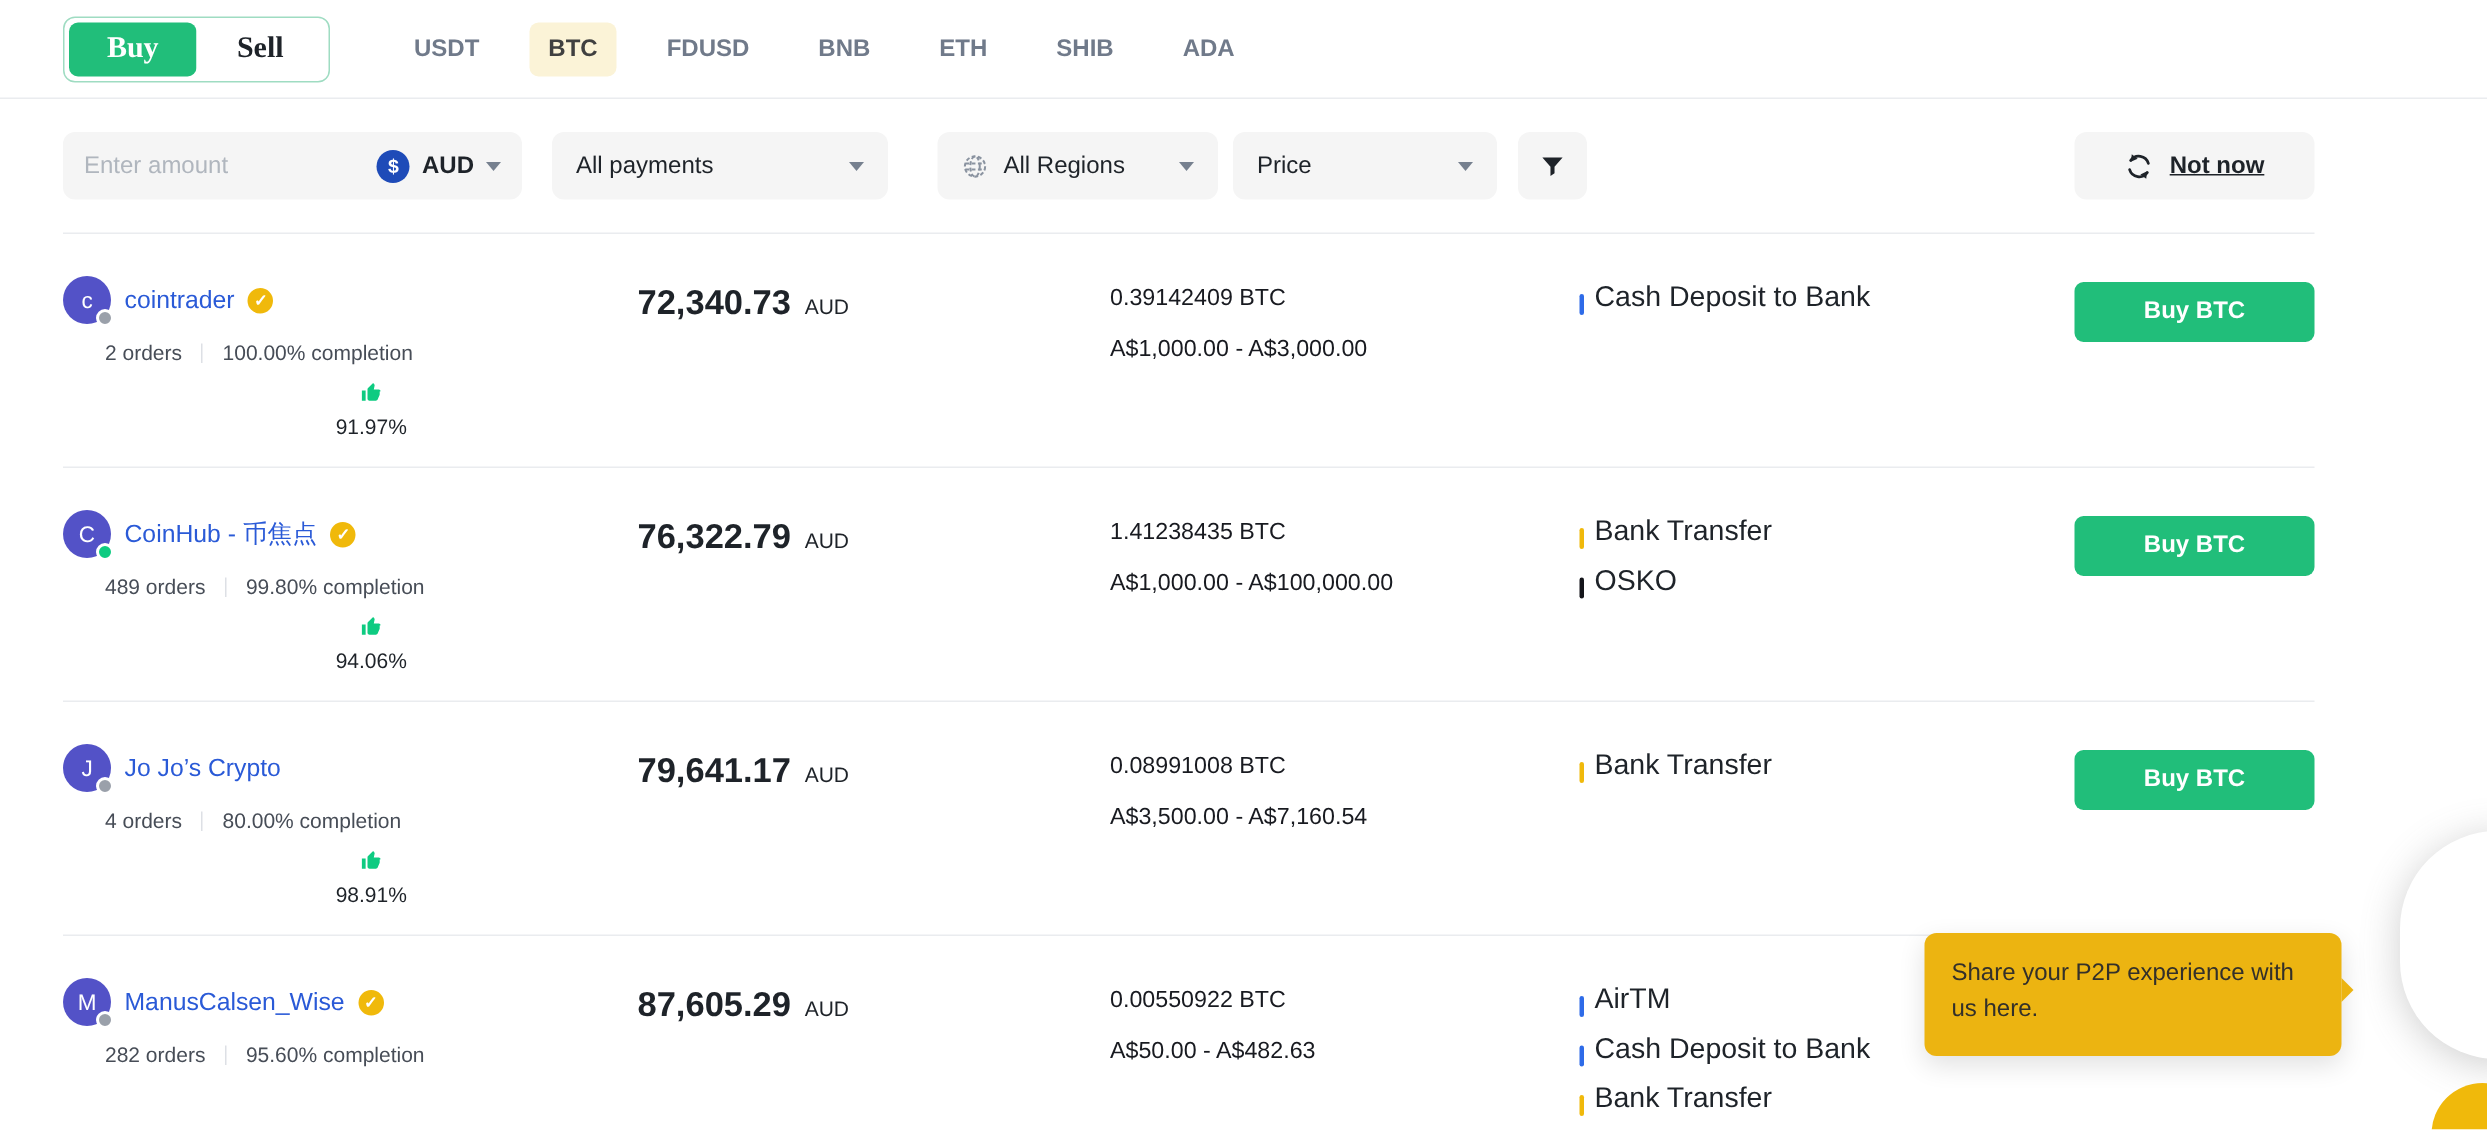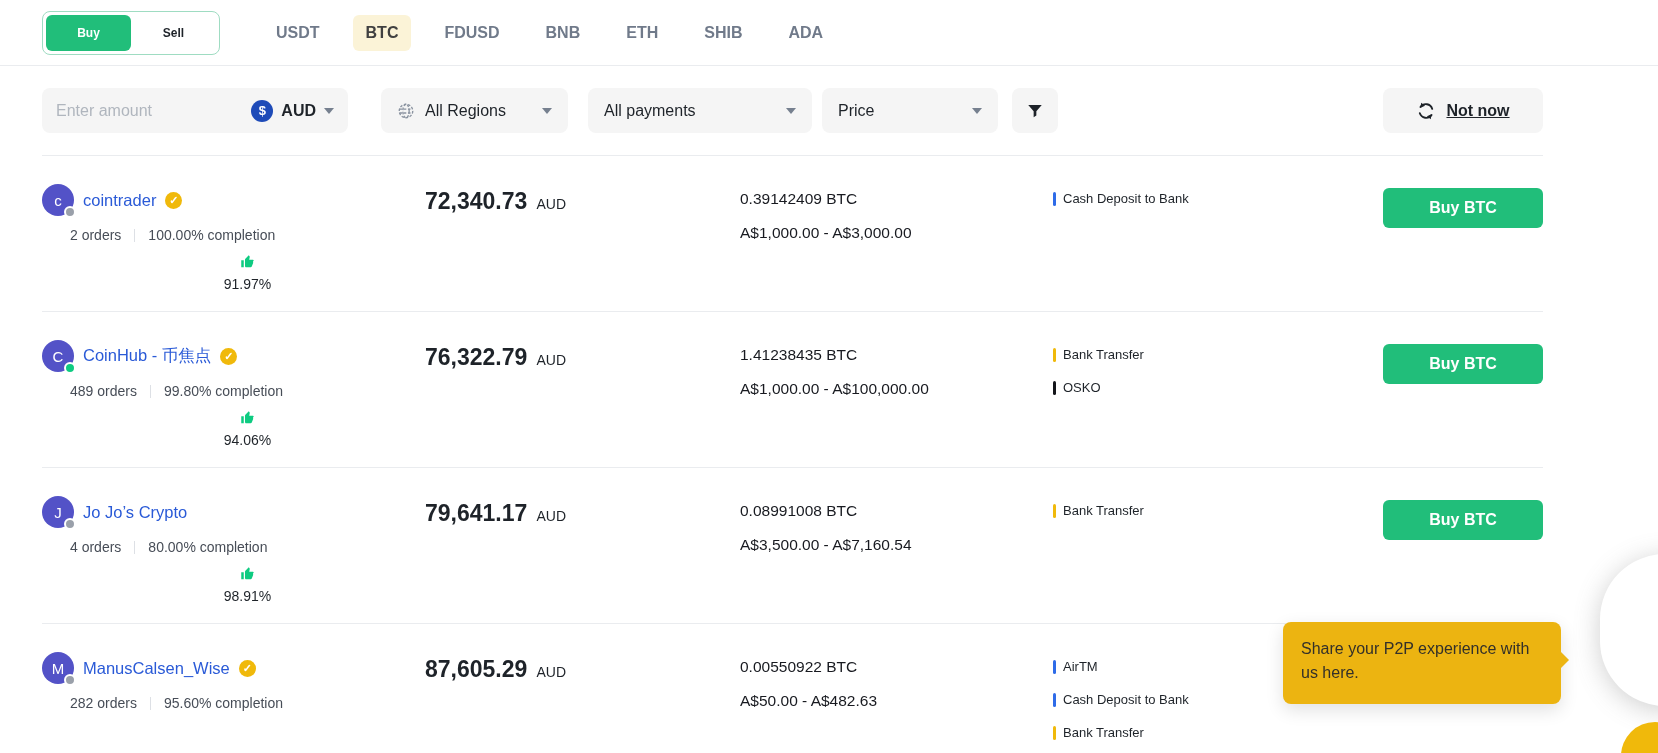--- a/index.html
+++ b/index.html
@@ -2,21 +2,21 @@
 <html><head>
 <meta charset="utf-8">
 <style>
   * { box-sizing: border-box; margin: 0; padding: 0; }
   body { font-family: "Liberation Sans", sans-serif; background: #fff; }
   .page { position: relative; width: 1658px; height: 753px; background: #fff; overflow: hidden; color: #1e2329; }
 
   
   .header { display: flex; align-items: center; height: 66px; padding-left: 42px; border-bottom: 1px solid #eaecef; }
   .toggle { display: flex; width: 178px; height: 44px; border: 1px solid #9fdcc2; border-radius: 8px; padding: 3px; background: #fff; }
-  .toggle-seg { flex: 1; display: flex; align-items: center; justify-content: center; font-size: 12px; font-weight: 700; border-radius: 6px; cursor: pointer; color: #1e2329; background: #fff; border: none; font-family: Liberation Sans, sans-serif; }
+  .toggle-seg { flex: 1; display: flex; align-items: center; justify-content: center; font-size: 20px; font-weight: 700; border-radius: 6px; cursor: pointer; color: #1e2329; background: #fff; border: none; font-family: Liberation Serif, serif; }
   .toggle-seg.active { background: #21be7a; color: #fff; }
   .crypto-tabs { display: flex; align-items: center; margin-left: 43px; }
   .tab { padding: 9px 13px; margin-right: 20px; font-size: 16px; font-weight: 600; color: #707a8a; border-radius: 6px; cursor: pointer; background: transparent; border: none; font-family: inherit; }
   .tab.active { background: #fbf3d7; color: #404040; }
 
   
   .filters { display: flex; align-items: center; margin: 22px 0 0 42px; width: 1501px; }
   .f-box { height: 45px; background: #f5f5f5; border-radius: 8px; display: flex; align-items: center; }
   .amount-box { width: 306px; padding: 0 14px; }
   .amount-input { flex: 1; min-width: 0; border: none; outline: none; background: transparent; font-size: 16px; color: #1e2329; font-family: inherit; }
@@ -48,21 +48,21 @@
   .adv-stats { margin: 11px 0 0 28px; font-size: 14px; color: #474d57; display: flex; align-items: center; gap: 13px; }
   .vsep { width: 1px; height: 13px; background: #dde0e5; }
   .adv-rating { margin: 11px 0 0 28px; display: flex; align-items: center; gap: 7px; font-size: 14px; color: #1e2329; flex-direction: column; }
   .adv-rating svg { width: 15px; height: 15px; }
   .row.tall .adv-rating { margin-top: 48px; }
   .row.tall { padding-bottom: 25px; }
   .price-num { font-size: 23px; font-weight: 700; color: #1e2329; }
   .price-cur { font-size: 14px; font-weight: 500; color: #1e2329; margin-left: 6px; }
   .avail, .limit { font-size: 15.5px; color: #181a20; line-height: 22px; }
   .limit { margin-top: 12px; }
-  .pay-item { display: flex; align-items: center; gap: 7px; font-size: 13px; color: #1e2329; line-height: 22px; margin-bottom: 11px; }
+  .pay-item { display: flex; align-items: flex-end; gap: 7px; font-size: 19px; color: #1e2329; line-height: 22px; margin-bottom: 11px; }
   .pay-bar { width: 3px; height: 14px; border-radius: 1.5px; flex: none; }
   .buy-btn { width: 160px; height: 40px; border-radius: 6px; border: none; background: #21be7a; color: #fff; font-size: 16px; font-weight: 700; cursor: pointer; font-family: inherit; }
 
   
   .shadow-blob { position: absolute; left: 1600px; top: 554px; width: 130px; height: 152px; border-radius: 70px; background: #fff; box-shadow: 0 4px 26px rgba(110,110,110,0.33); z-index: 4; }
   .tooltip { position: absolute; left: 1283px; top: 622px; width: 278px; height: 82px; background: #ecb411; border-radius: 8px; padding: 15px 18px; font-size: 16px; line-height: 24px; color: #33302a; box-shadow: 0 6px 18px rgba(0,0,0,0.12); z-index: 5; }
   .tooltip-arrow { position: absolute; right: -8px; top: 30px; width: 0; height: 0; border-top: 8px solid transparent; border-bottom: 8px solid transparent; border-left: 8px solid #ecb411; }
   .fab { position: absolute; left: 1621px; top: 722px; width: 68px; height: 68px; border-radius: 50%; background: #f0b90b; border: none; z-index: 6; cursor: pointer; }
 </style>
 </head>
@@ -89,36 +89,36 @@
   <div class="filters">
     <div class="f-box amount-box">
       <input class="amount-input" type="text" placeholder="Enter amount" style="">
       <div class="currency">
         <span class="dollar-circle">$</span>
         <span>AUD</span>
         <span class="caret"></span>
       </div>
     </div>
 
+    <div class="f-box select payments-box">
+      <span class="sel-label">
+          <span>All payments</span>
+        </span>
+      <span class="caret"></span>
+    </div>
+
     <div class="f-box select regions-box">
       <span class="sel-label">
         <svg class="icon-18" viewBox="0 0 24 24" fill="none" stroke="#8a93a0" stroke-width="1.8">
           <circle cx="12" cy="12" r="9" stroke-dasharray="3.4 2.2"></circle>
           <ellipse cx="12" cy="12" rx="4.2" ry="9" stroke-dasharray="3.4 2.2"></ellipse>
           <path d="M3.4 9.4h17.2M3.4 14.6h17.2" stroke-dasharray="3.4 2.2"></path>
         </svg>
         <span>All Regions</span>
       </span>
-      <span class="caret"></span>
-    </div>
-
-    <div class="f-box select payments-box">
-      <span class="sel-label">
-          <span>All payments</span>
-        </span>
       <span class="caret"></span>
     </div>
 
     <div class="f-box select price-box">
       <span class="sel-label">
           <span>Price</span>
         </span>
       <span class="caret"></span>
     </div>
 

